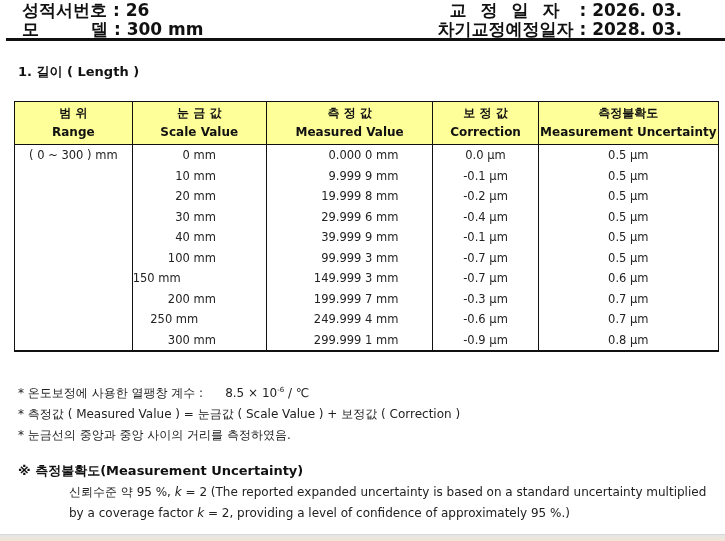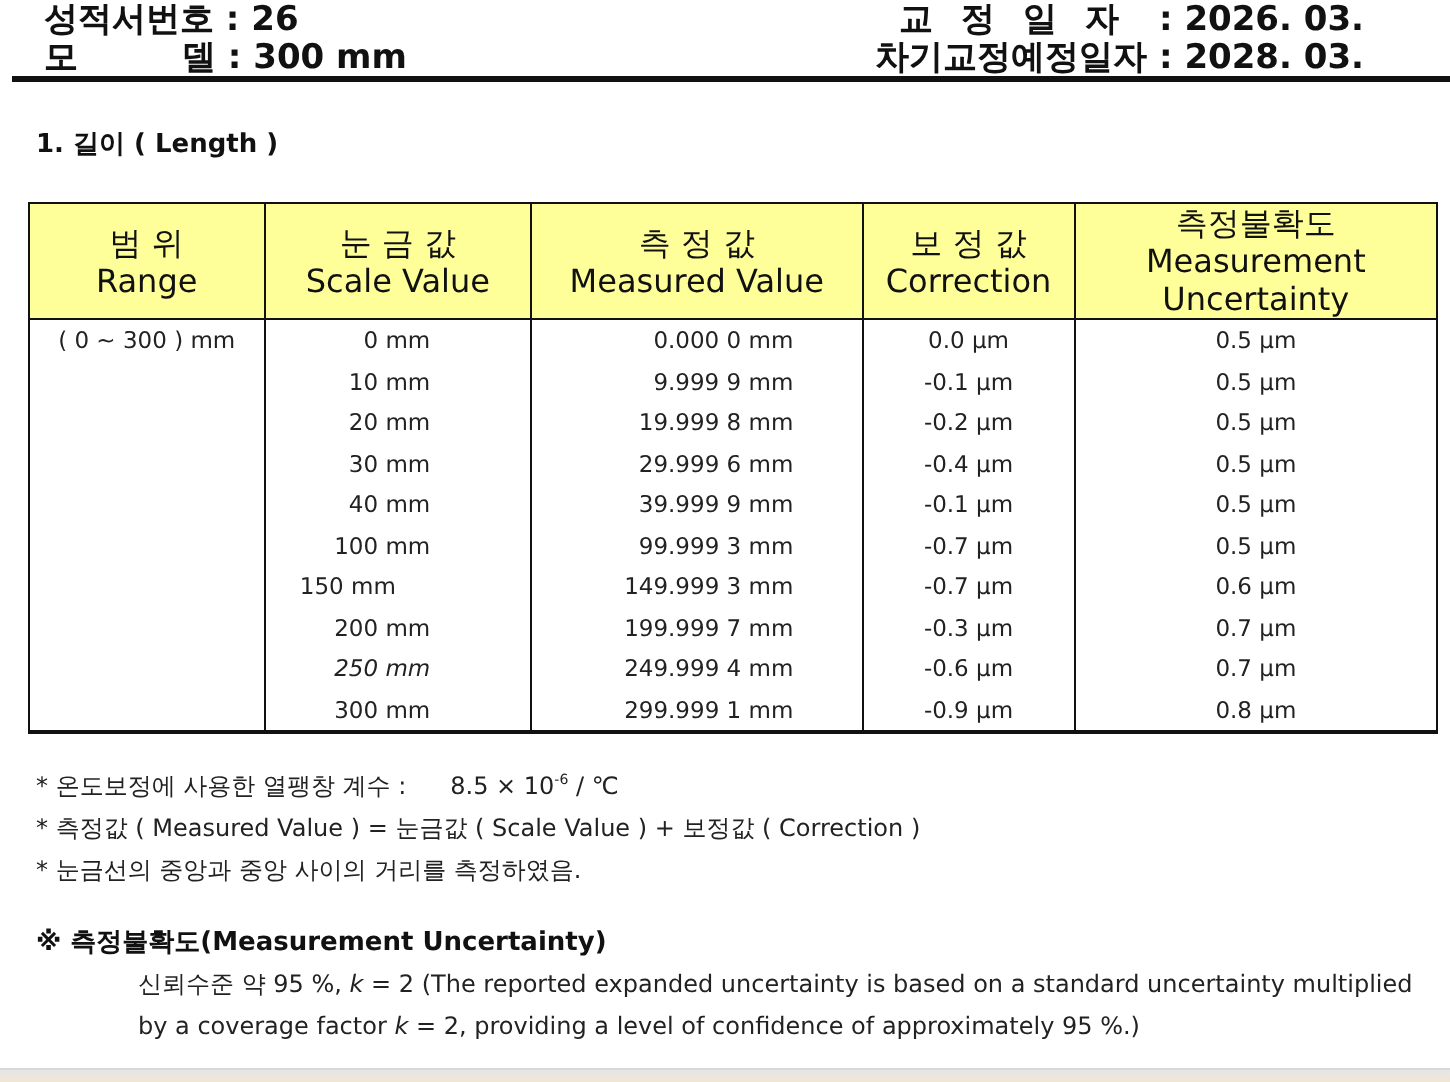--- a/index.html
+++ b/index.html
@@ -9,21 +9,21 @@
   .hdr-l1 { left:22px; top:2px; }
   .hdr-l2 { left:22px; top:21px; }
   .hdr-l2 .gap { display:inline-block; width:52px; }
   .hdr-r1 { right:43px; top:2px; text-align:left; }
   .hdr-r2 { right:43px; top:21px; text-align:right; }
   .hdr-r1 .sp { letter-spacing:14px; }
   .rule { position:absolute; left:6px; top:38px; width:719px; height:3px; background:#111; }
   .sec-title { position:absolute; left:18px; top:63px; font-size:13px; font-weight:bold; }
   table.cal { position:absolute; left:14px; top:101px; width:705px; border-collapse:collapse;
               font-size:11.5px; }
-  table.cal th { background:#ffff99; font-weight:normal; font-size:16px; height:42px; padding:0;
+  table.cal th { background:#ffff99; font-weight:bold; font-size:12px; height:42px; padding:0;
                  border:1.5px solid #111; line-height:19px; }
   table.cal td { height:20.5px; padding:0; border-left:1.5px solid #111; border-right:1.5px solid #111;
                  line-height:20px; color:#222; }
   table.cal tr:last-child td { border-bottom:2px solid #111; }
   .c1 { width:125px; text-align:center; }
   .c2 { width:140px; text-align:right; padding-right:50px !important; }
   .c3 { width:141px; text-align:right; padding-right:34px !important; }
   .c4 { width:108px; text-align:center; }
   .c5 { width:189px; text-align:center; }
   td.c2 { box-sizing:border-box; }
@@ -103,35 +103,35 @@
       </tr>
       <tr>
         <td class="c1"></td>
         <td class="c2" style="text-align: right; padding-right: 50px;">100 mm</td>
         <td class="c3" style="text-align: right; padding-right: 34px;">99.999 3 mm</td>
         <td class="c4">-0.7 μm</td>
         <td class="c5">0.5 μm</td>
       </tr>
       <tr>
         <td class="c1"></td>
-        <td class="c2" style="text-align: center; padding-right: 50px;">150 mm</td>
+        <td class="c2" style="text-align: left; padding-right: 50px;">150 mm</td>
         <td class="c3" style="text-align: right; padding-right: 34px;">149.999 3 mm</td>
         <td class="c4">-0.7 μm</td>
         <td class="c5">0.6 μm</td>
       </tr>
       <tr>
         <td class="c1"></td>
         <td class="c2" style="text-align: right; padding-right: 50px;">200 mm</td>
         <td class="c3" style="text-align: right; padding-right: 34px;">199.999 7 mm</td>
         <td class="c4">-0.3 μm</td>
         <td class="c5">0.7 μm</td>
       </tr>
       <tr>
         <td class="c1"></td>
-        <td class="c2" style="text-align: right; padding-right: 50px; font-style: italic;">250 mm</td>
+        <td class="c2" style="text-align: center; padding-right: 50px;">250 mm</td>
         <td class="c3" style="text-align: right; padding-right: 34px;">249.999 4 mm</td>
         <td class="c4">-0.6 μm</td>
         <td class="c5">0.7 μm</td>
       </tr>
       <tr>
         <td class="c1"></td>
         <td class="c2" style="text-align: right; padding-right: 50px;">300 mm</td>
         <td class="c3" style="text-align: right; padding-right: 34px;">299.999 1 mm</td>
         <td class="c4">-0.9 μm</td>
         <td class="c5">0.8 μm</td>

